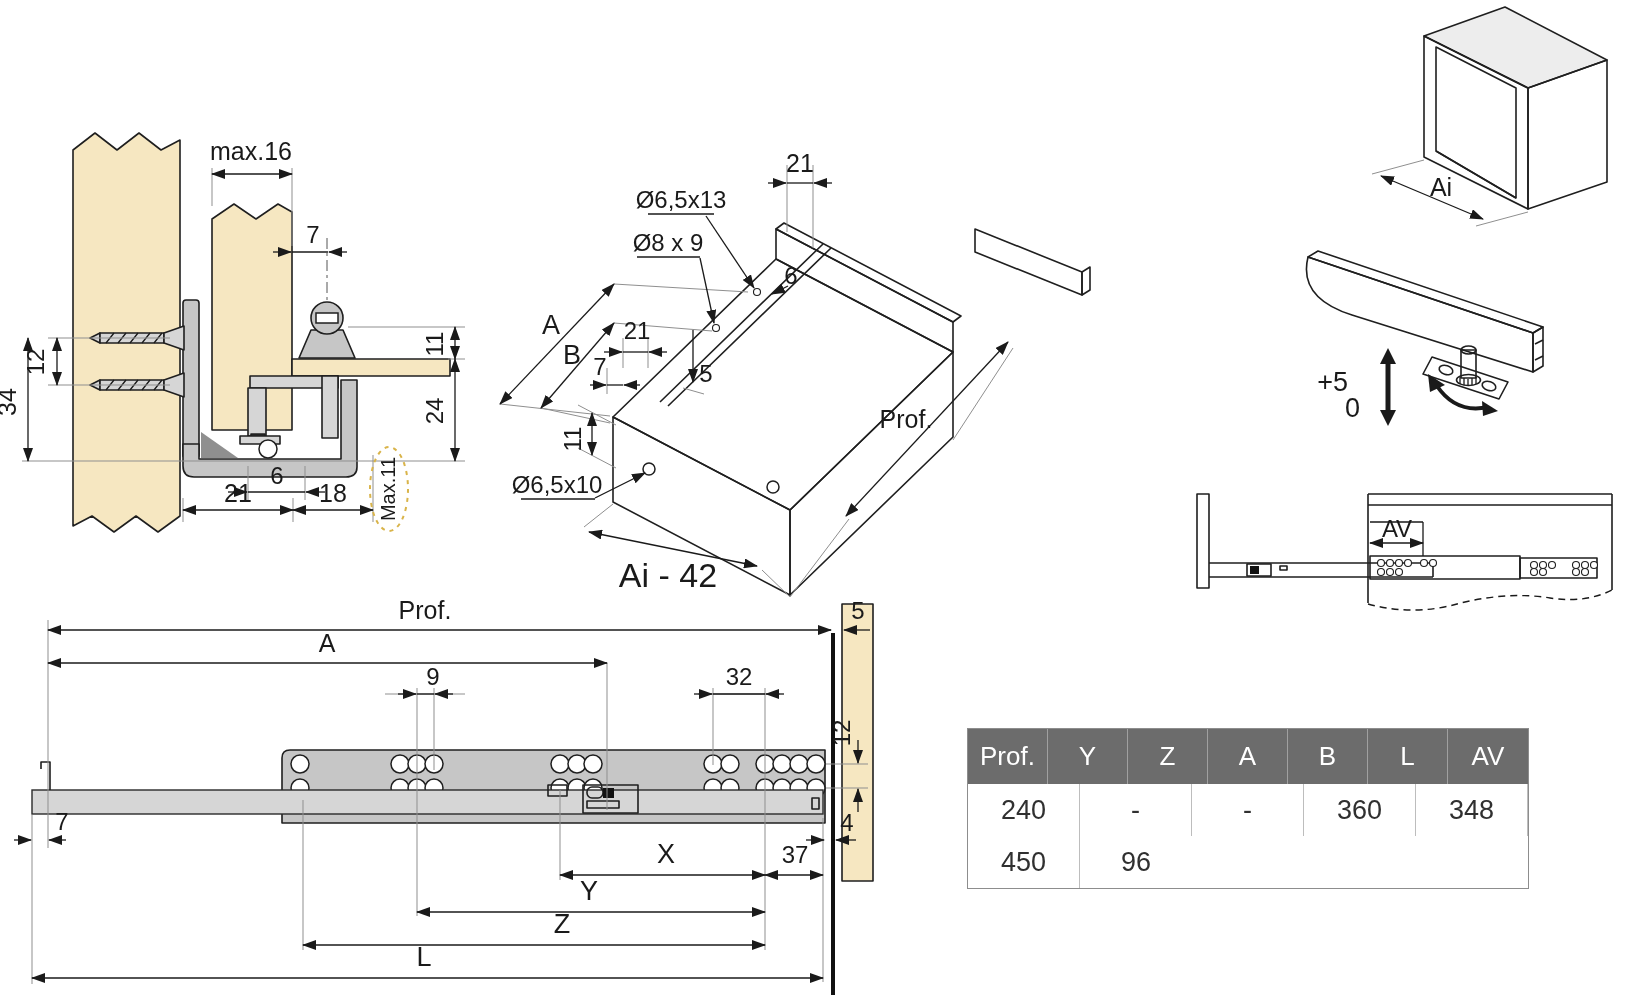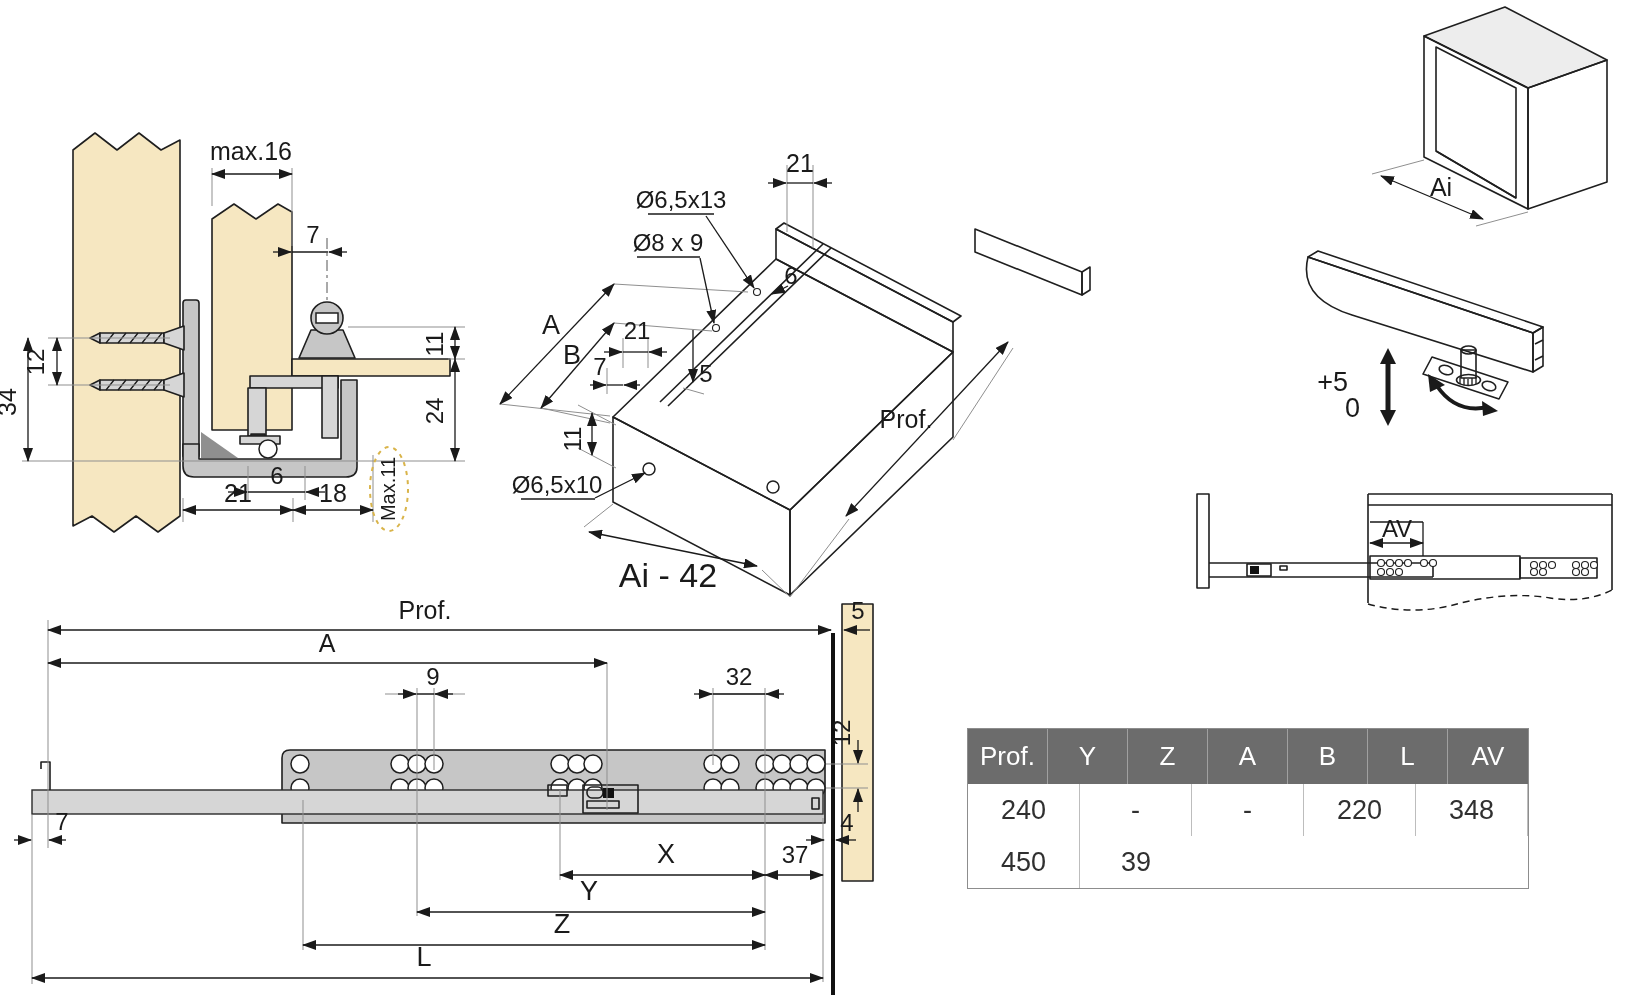--- a/index.html
+++ b/index.html
@@ -358,19 +358,19 @@
       <div>Z</div>
       <div>A</div>
       <div>B</div>
       <div>L</div>
       <div>AV</div>
     </div>
     <div class="tbody">
       <div>240</div>
       <div>-</div>
       <div>-</div>
-      <div>220</div>
+      <div>360</div>
       <div>348</div>
       <div>450</div>
-      <div>39</div>
+      <div>96</div>
     </div>
   </div>
 </div>
 
 </body></html>

